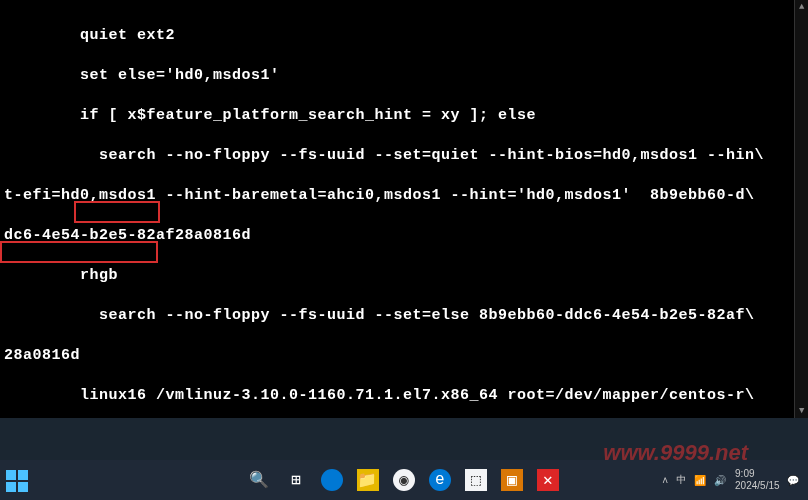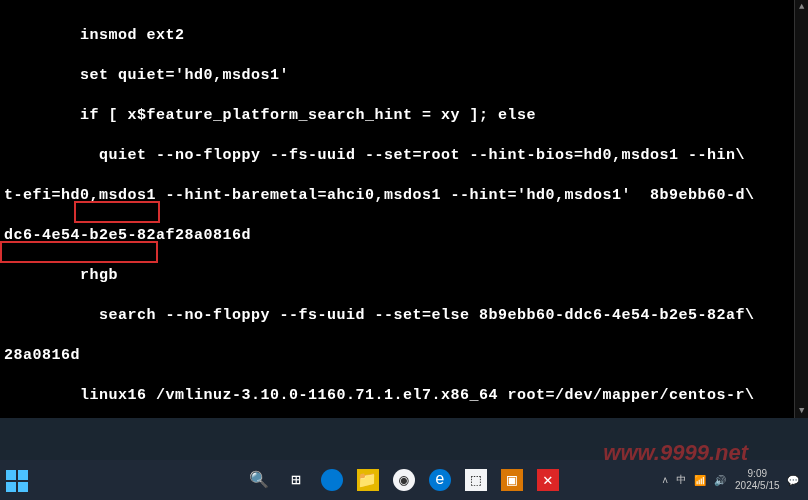--- a/index.html
+++ b/index.html
@@ -85,21 +85,21 @@
     right: 8px; bottom: 0;
     height: 40px;
     display: flex; align-items: center;
     gap: 8px;
     font-size: 10px;
     color: #ccc;
     font-family: sans-serif;
     font-weight: normal;
     letter-spacing: 0;
   }
-  .clock { text-align: center; line-height: 12px; }
+  .clock { text-align: left; line-height: 12px; }
   .watermark {
     position: absolute;
     right: 60px; bottom: 34px;
     font-family: Arial, sans-serif;
     font-size: 22px;
     font-weight: bold;
     color: rgba(220, 50, 50, 0.55);
     font-style: italic;
     letter-spacing: 0;
   }
@@ -111,24 +111,24 @@
     grid-template-columns: 10px 10px;
     grid-template-rows: 10px 10px;
     gap: 2px;
   }
   .start-icon div { background: #4cc2ff; }
 </style>
 </head>
 <body>
 
 <div class="terminal">
-<div>        insmod ext2</div>
-<div>        set quiet='hd0,msdos1'</div>
+<div>        quiet ext2</div>
+<div>        set else='hd0,msdos1'</div>
 <div>        if [ x$feature_platform_search_hint = xy ]; else</div>
-<div>          quiet --no-floppy --fs-uuid --set=root --hint-bios=hd0,msdos1 --hin\</div>
+<div>          search --no-floppy --fs-uuid --set=quiet --hint-bios=hd0,msdos1 --hin\</div>
 <div>t-efi=hd0,msdos1 --hint-baremetal=ahci0,msdos1 --hint='hd0,msdos1'  8b9ebb60-d\</div>
 <div>dc6-4e54-b2e5-82af28a0816d</div>
 <div>        rhgb</div>
 <div>          search --no-floppy --fs-uuid --set=else 8b9ebb60-ddc6-4e54-b2e5-82af\</div>
 <div>28a0816d</div>
 <div>        linux16 /vmlinuz-3.10.0-1160.71.1.el7.x86_64 root=/dev/mapper/centos-r\</div>
 <div>oot ro rd.lvm.lv=centos/root rd.lvm.lv=centos/swap rhgb quiet LANG=zh_CN.UTF-8\</div>
 
 
 <div></div>

